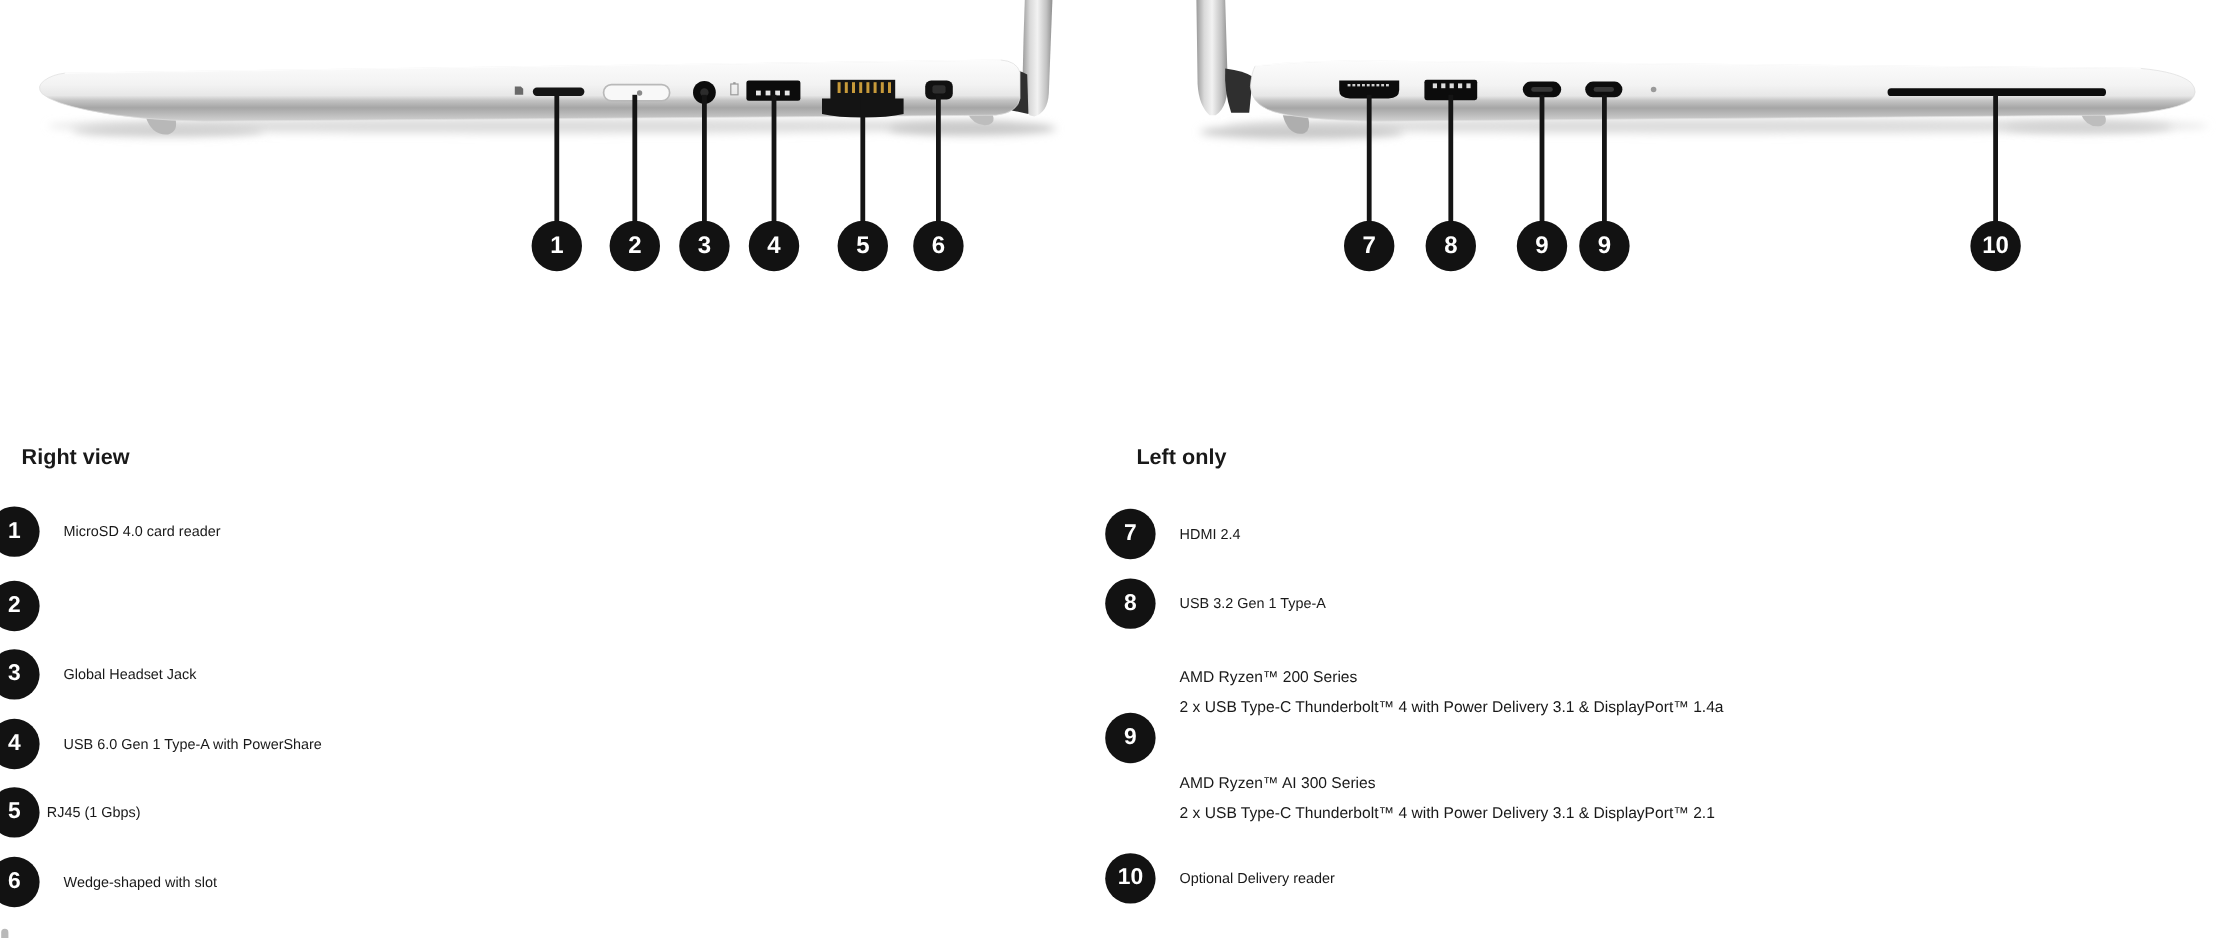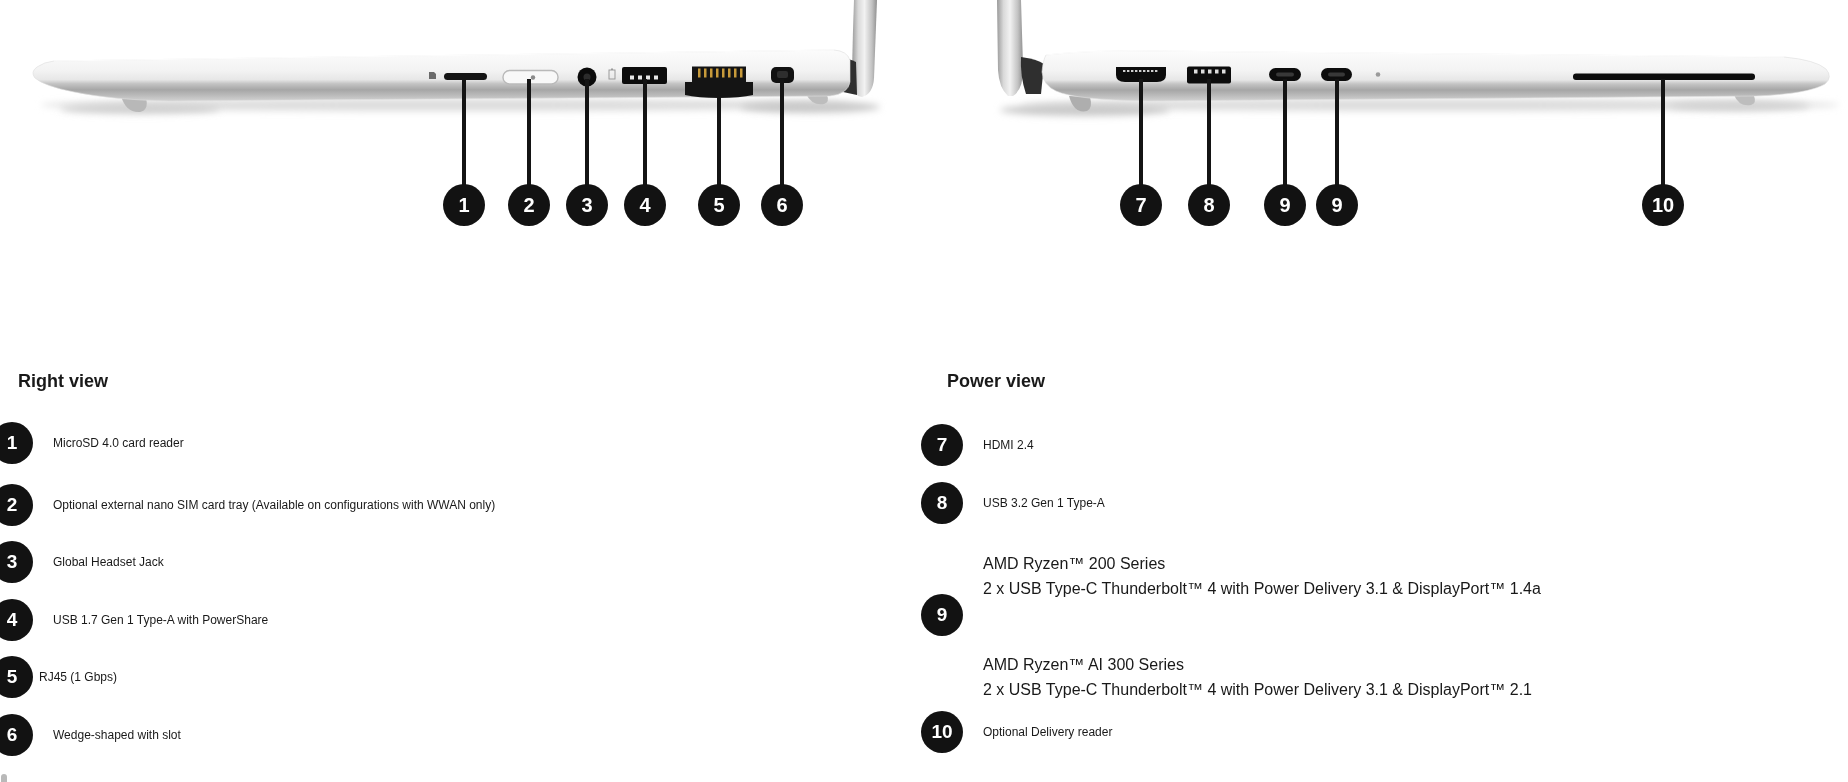--- a/index.html
+++ b/index.html
@@ -13,22 +13,22 @@
       display:flex;align-items:center;justify-content:center;color:#ffffff;
       font-size:20px;font-weight:700;}
   
   .h{position:absolute;font-size:18px;font-weight:700;line-height:20px;white-space:nowrap;text-align:center;}
   
   .lc{position:absolute;width:42px;height:42px;border-radius:50%;background:#121212;
       display:flex;align-items:center;justify-content:center;color:#ffffff;
       font-size:19px;font-weight:700;}
   
   .lt{position:absolute;font-size:12px;line-height:20px;white-space:nowrap;}
-  .ml{position:absolute;font-size:16px;line-height:25px;white-space:nowrap;}
-  .ml .gap{margin-top:51px;}
+  .ml{position:absolute;font-size:13px;line-height:25px;white-space:nowrap;}
+  .ml .gap{margin-top:39px;}
   .speck{position:absolute;left:1px;top:774px;width:6px;height:8px;background:#b9b9b9;
          border-radius:3px 3px 0 0;}
 </style>
 </head>
 <body>
 
 <div class="canvas">
 
   <svg class="fig" width="1848" height="235" viewBox="0 0 1848 235">
     <defs>
@@ -184,43 +184,42 @@
   <div class="h" style="left:18px;top:371px">Right view</div>
 
   <div class="lc" style="left:-9px;top:422px">
       <span>1</span>
     </div>
   <div class="lt" style="left:53px;top:433px">MicroSD 4.0 card reader</div>
 
   <div class="lc" style="left:-9px;top:484px">
       <span>2</span>
     </div>
-  <div class="lt" style="left:53px;top:495px">Optional external nano SIM card tray (Available on configurations with WWAN only)</div>
 
   <div class="lc" style="left:-9px;top:541px">
       <span>3</span>
     </div>
   <div class="lt" style="left:53px;top:552px">Global Headset Jack</div>
 
   <div class="lc" style="left:-9px;top:599px">
       <span>4</span>
     </div>
-  <div class="lt" style="left:53px;top:610px">USB 1.7 Gen 1 Type-A with PowerShare</div>
+  <div class="lt" style="left:53px;top:610px">USB 6.0 Gen 1 Type-A with PowerShare</div>
 
   <div class="lc" style="left:-9px;top:656px">
       <span>5</span>
     </div>
   <div class="lt" style="left:39px;top:667px">RJ45 (1 Gbps)</div>
 
   <div class="lc" style="left:-9px;top:714px">
       <span>6</span>
     </div>
   <div class="lt" style="left:53px;top:725px">Wedge-shaped with slot</div>
 
-  <div class="h" style="left:947px;top:371px">Power view</div>
+  <div class="h" style="left:947px;top:371px">Left only</div>
 
   <div class="lc" style="left:921px;top:424px">
       <span>7</span>
     </div>
   <div class="lt" style="left:983px;top:435px">HDMI 2.4</div>
 
   <div class="lc" style="left:921px;top:482px">
       <span>8</span>
     </div>
   <div class="lt" style="left:983px;top:493px">USB 3.2 Gen 1 Type-A</div>

